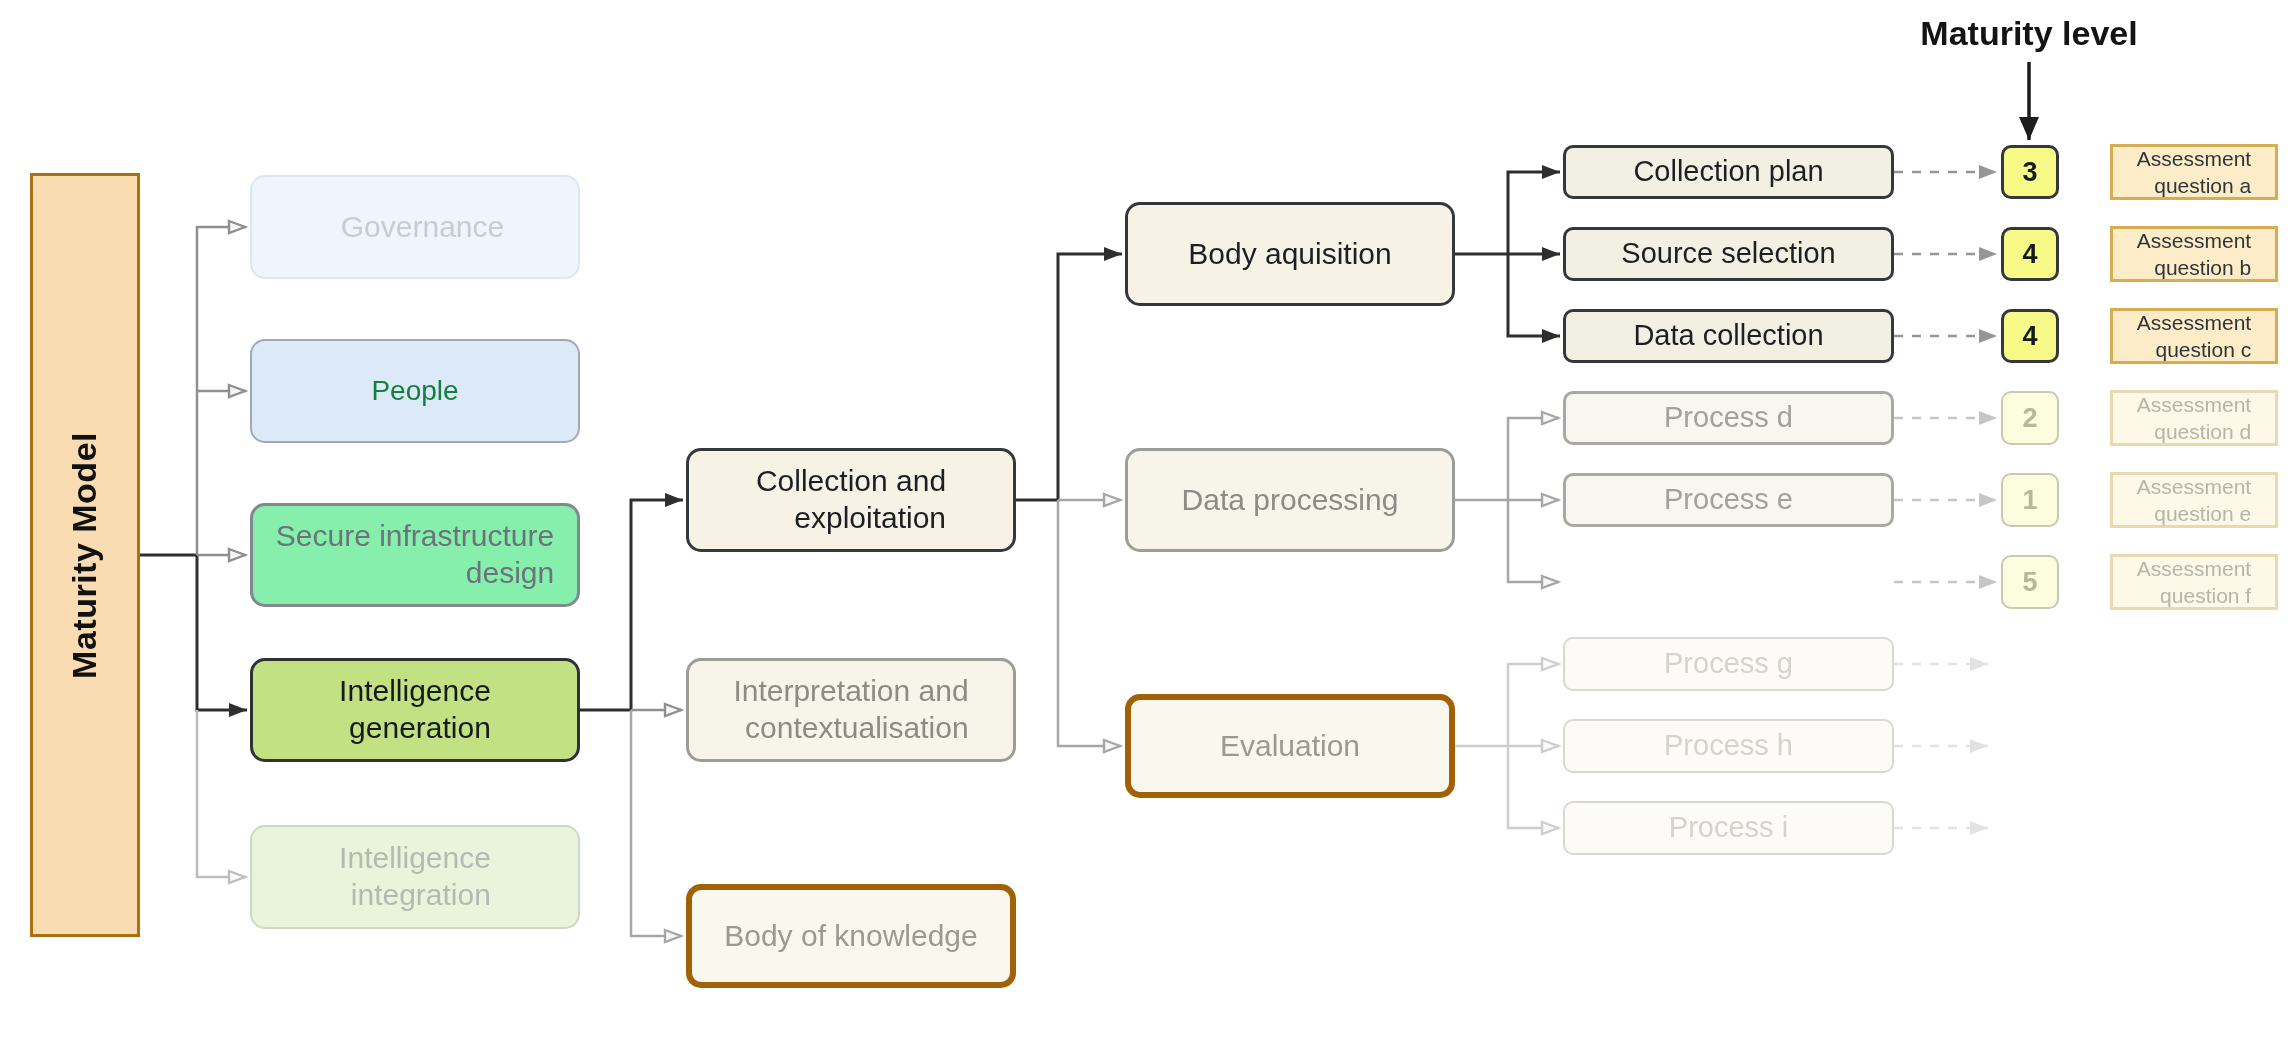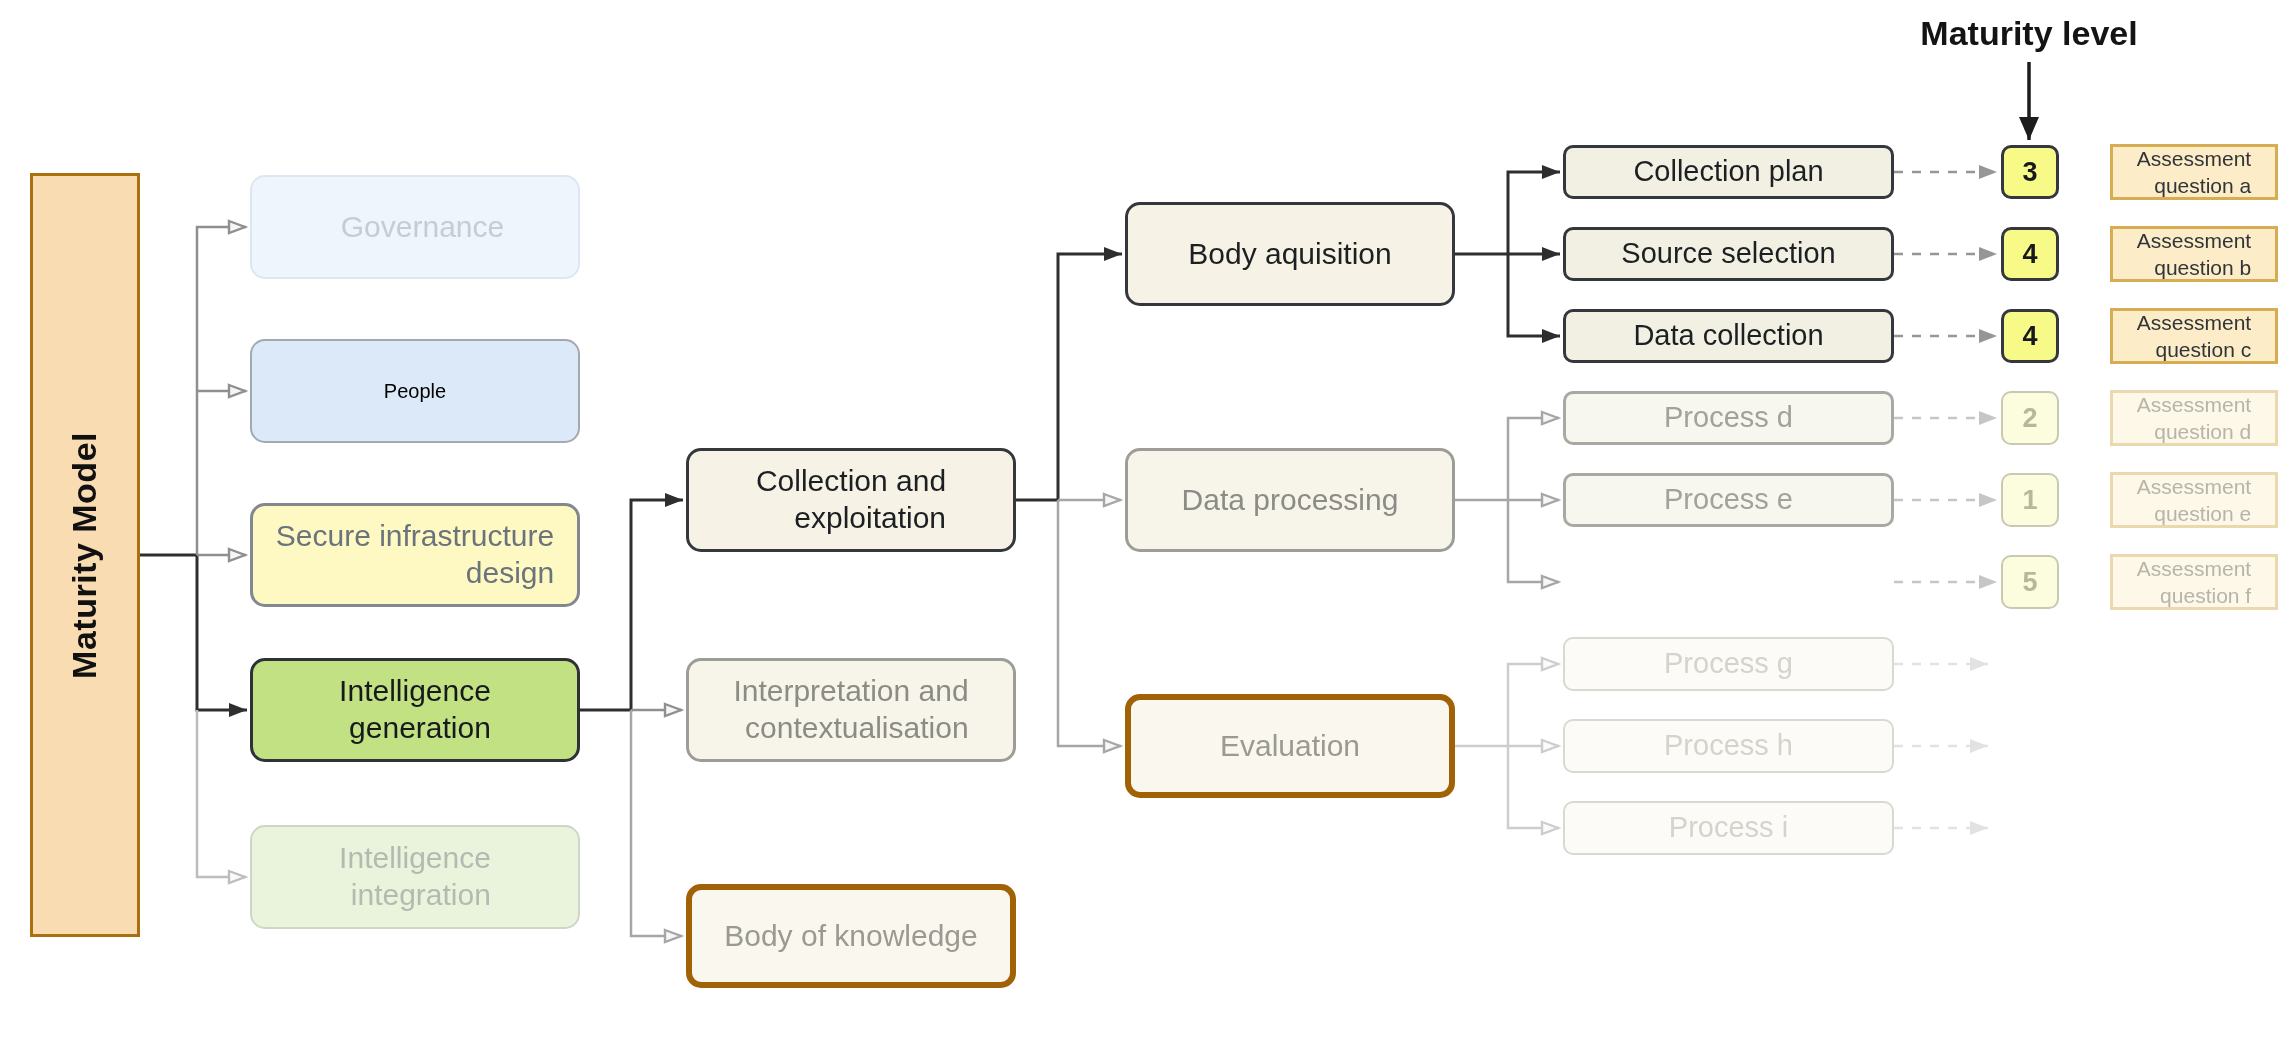--- a/index.html
+++ b/index.html
@@ -10,22 +10,22 @@
   .node{position:absolute;z-index:2;display:flex;align-items:center;justify-content:center;
         text-align:right;box-sizing:border-box;white-space:pre-line;line-height:1.22;}
   .rounded{border-radius:15px;}
   .sm-rounded{border-radius:10px;}
 
   
   .root-box{background:#fadcb2;border:3px solid #a8700f;color:#111111;
             font-weight:bold;font-size:34px;letter-spacing:.5px;}
   .root-box .vtext{writing-mode:vertical-rl;transform:rotate(180deg);}
   .blue-ghost{background:#eef5fc;border:2px solid #dde6f1;color:#c6ccd5;font-size:30px;}
-  .blue-soft {background:#dbe9f8;border:2px solid #a2a9b1;color:#000000;font-size:20px;}
-  .blue      {background:#fef9c3;border:3px solid #82888f;color:#6b737c;font-size:30px;}
+  .blue-soft {background:#dbe9f8;border:2px solid #a2a9b1;color:#15803d;font-size:28px;}
+  .blue      {background:#86efac;border:3px solid #82888f;color:#6b737c;font-size:30px;}
   .green     {background:#c1e183;border:3px solid #2e3237;color:#17191c;font-size:30px;}
   .green-ghost{background:#eaf3db;border:2px solid #cfd6c6;color:#b4bab1;font-size:30px;}
   .cream-active{background:#f6f3e6;border:3px solid #34383d;color:#1d2023;font-size:30px;}
   .cream-muted {background:#f7f5ea;border:3px solid #9d9d97;color:#8c8c86;font-size:30px;}
   .cream-muted2{background:#f9f7ee;border:6px solid #a16207;color:#9a9a93;font-size:30px;}
   .small-active{background:#f2f0e3;border:3px solid #34383d;color:#1d2023;font-size:29px;}
   .small-muted {background:#f8f7ef;border:3px solid #a9a9a4;color:#a2a29b;font-size:29px;}
   .small-ghost {background:#fcfbf7;border:2px solid #d9d9d3;color:#d4d4cd;font-size:29px;}
   .yellow-active{background:#f8fa88;border:3px solid #34383d;color:#17191c;font-weight:bold;font-size:27px;}
   .yellow-muted {background:#fcfcdf;border:2px solid #c9c9b1;color:#b7b79e;font-weight:bold;font-size:27px;}

